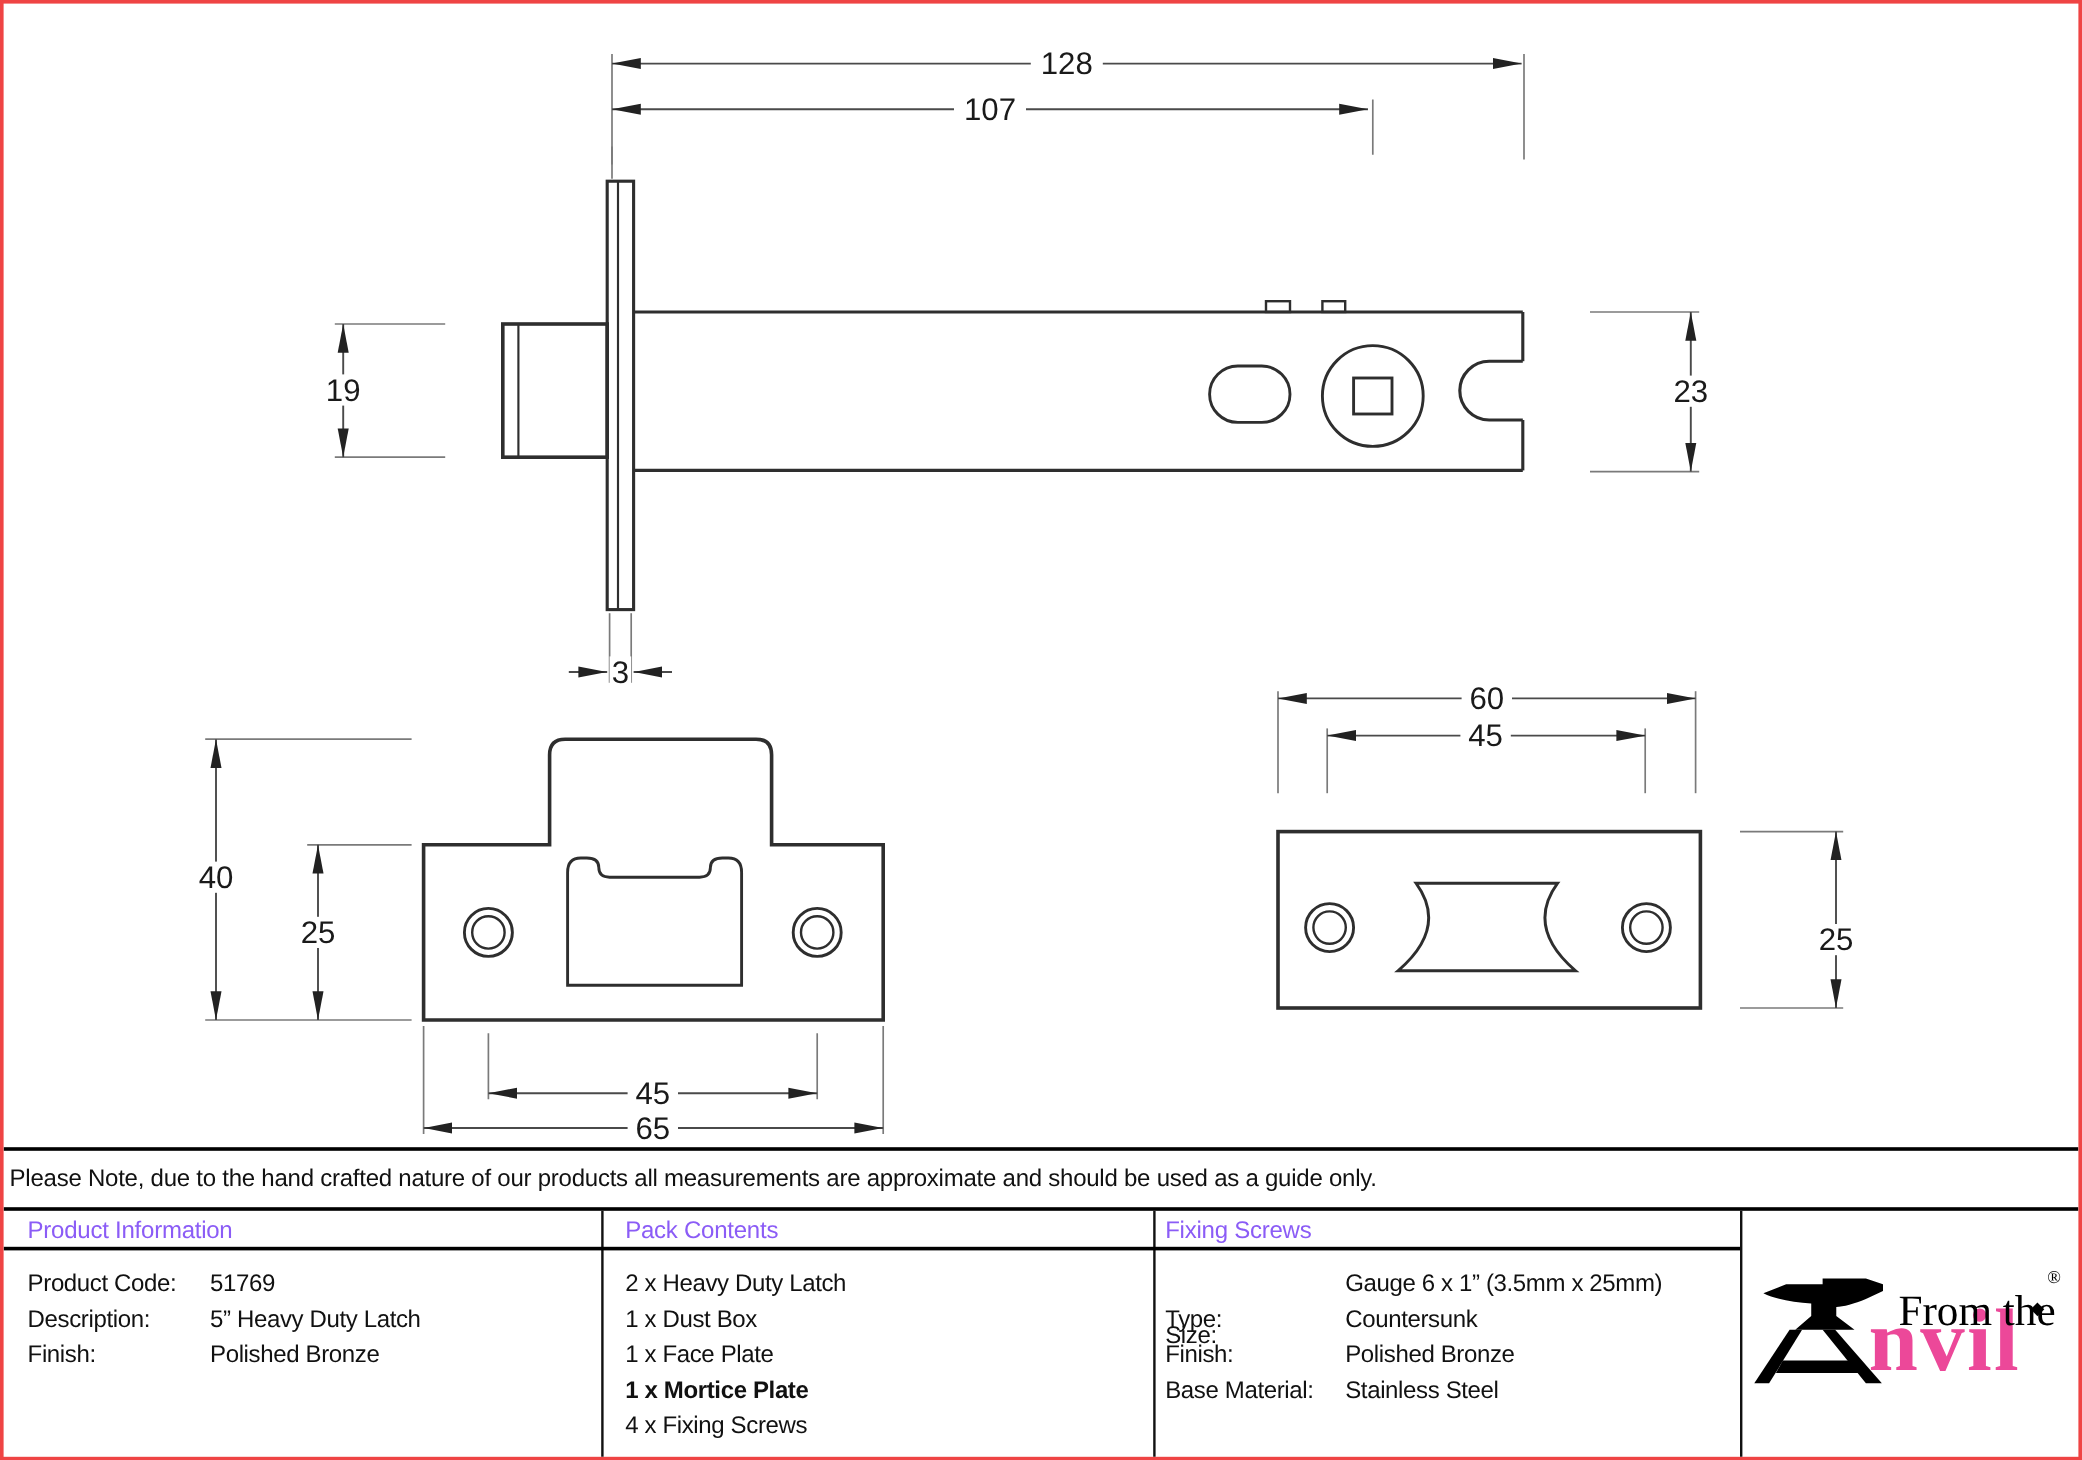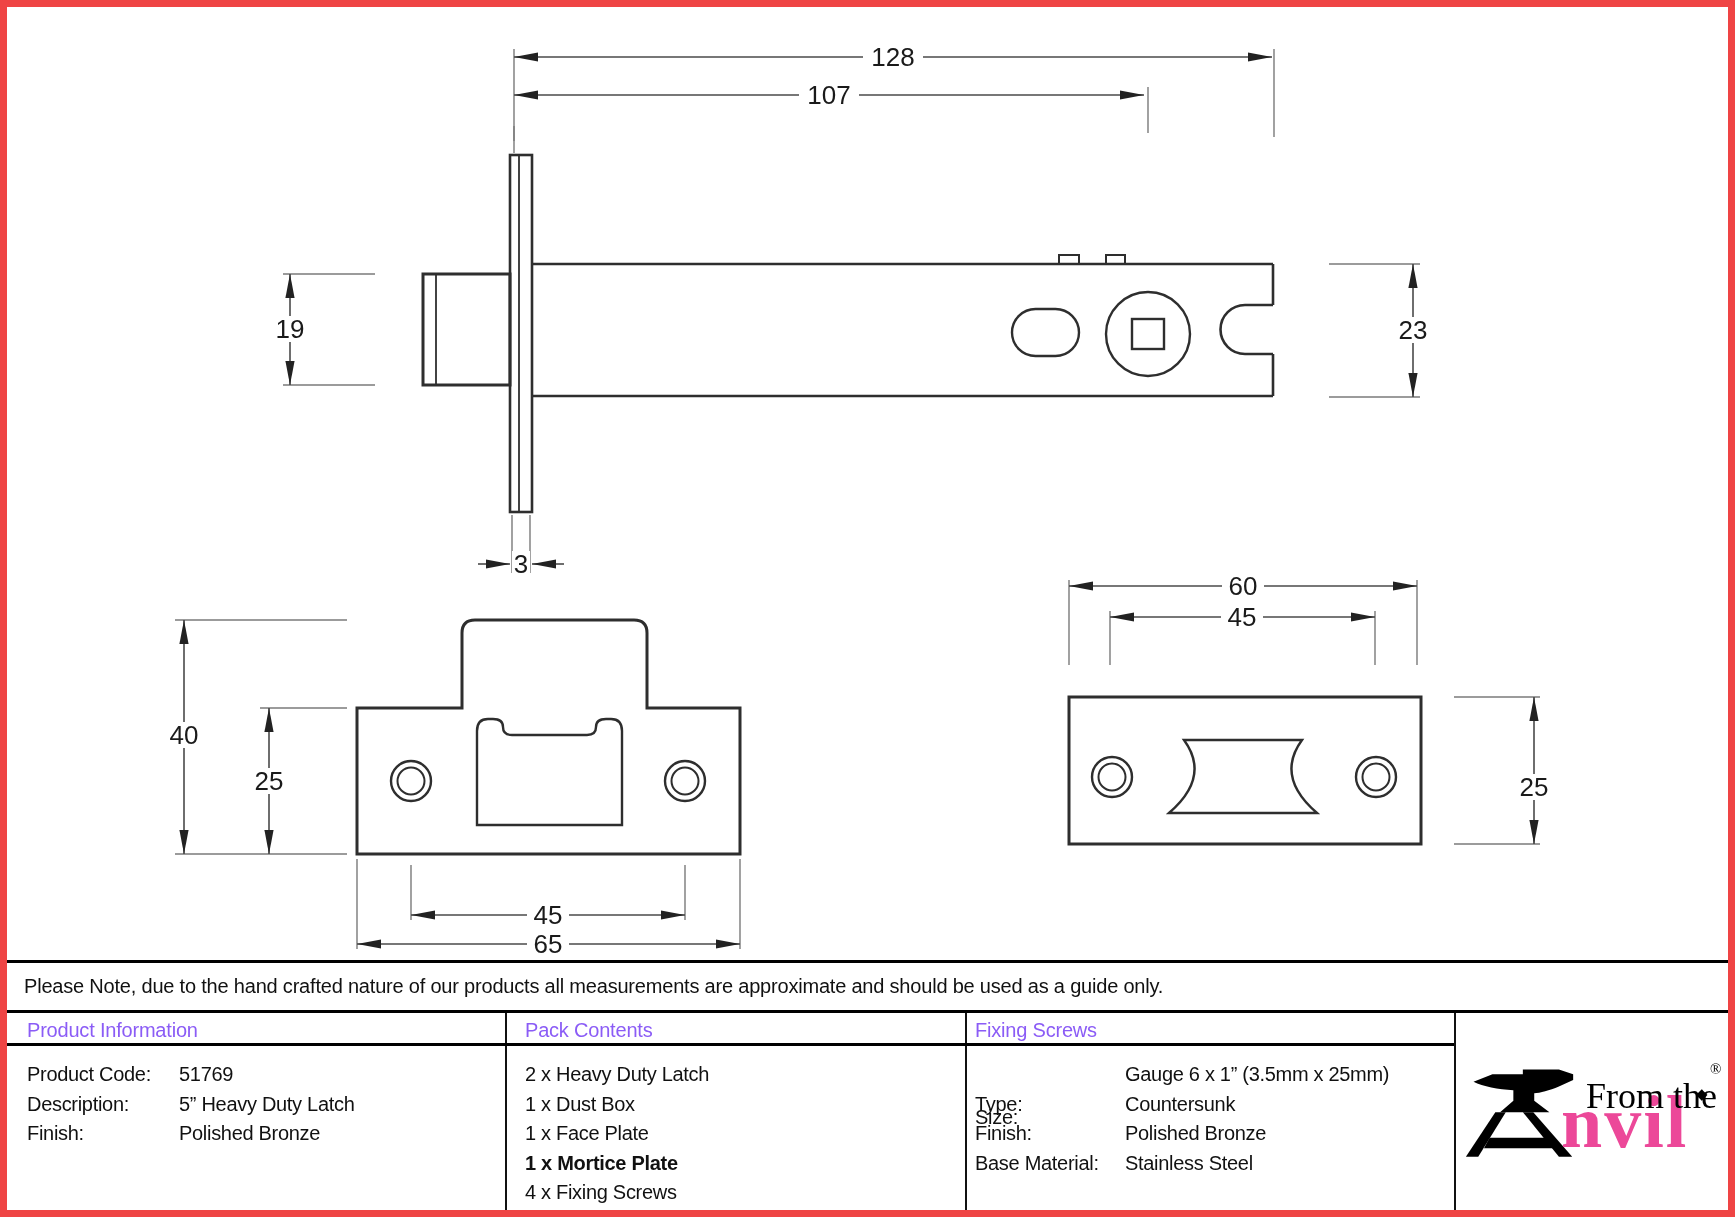--- a/index.html
+++ b/index.html
@@ -1,29 +1,29 @@
 <!DOCTYPE html>
 <html><head>
 <meta charset="utf-8">
 <style>
   html,body{margin:0;padding:0;background:#ffffff;}
   #sheet{
     position:relative;width:1735px;height:1217px;background:#fff;
     font-family:"Liberation Sans",sans-serif;color:#1a1a1a;overflow:hidden;
-    box-sizing:border-box;border:7px solid #ef4444;
+    box-sizing:border-box;border:3px solid #ef4444;
   }
   svg text{font-family:"Liberation Sans",sans-serif;}
   .dimtxt{font-size:26px;fill:#1a1a1a;text-anchor:middle;}
   .abs{position:absolute;white-space:nowrap;}
   .band-note{
     position:absolute;left:0;top:953px;width:1729px;height:53px;
     border-top:3px solid #000;border-bottom:3px solid #000;box-sizing:border-box;
     display:flex;align-items:center;
   }
-  .note-text{font-size:20px;letter-spacing:-0.2px;padding-left:17px;color:#111;}
+  .note-text{font-size:20px;letter-spacing:-0.2px;padding-left:5px;color:#111;}
   .hdr{font-size:20px;letter-spacing:-0.2px;color:#8b5cf6;}
   .cell-text{font-size:20px;letter-spacing:-0.3px;color:#111;}
   .vdiv{position:absolute;width:2px;background:#111;top:1006px;height:208px;}
   .hdr-underline{position:absolute;left:0;top:1036px;width:1447px;height:3px;background:#000;}
   .logo-cell{position:absolute;left:1449px;top:1006px;width:280px;height:208px;}
   .logo-wrap{position:absolute;left:8px;top:52px;width:264px;height:100px;}
   .logo-nvil{position:absolute;left:97px;top:20px;font-family:"Liberation Serif",serif;
     font-weight:700;font-size:74px;line-height:1;color:#ec4899;letter-spacing:2px;}
   .logo-tag{position:absolute;left:122px;top:10px;font-family:"Liberation Serif",serif;
     font-size:36px;color:#000;}

